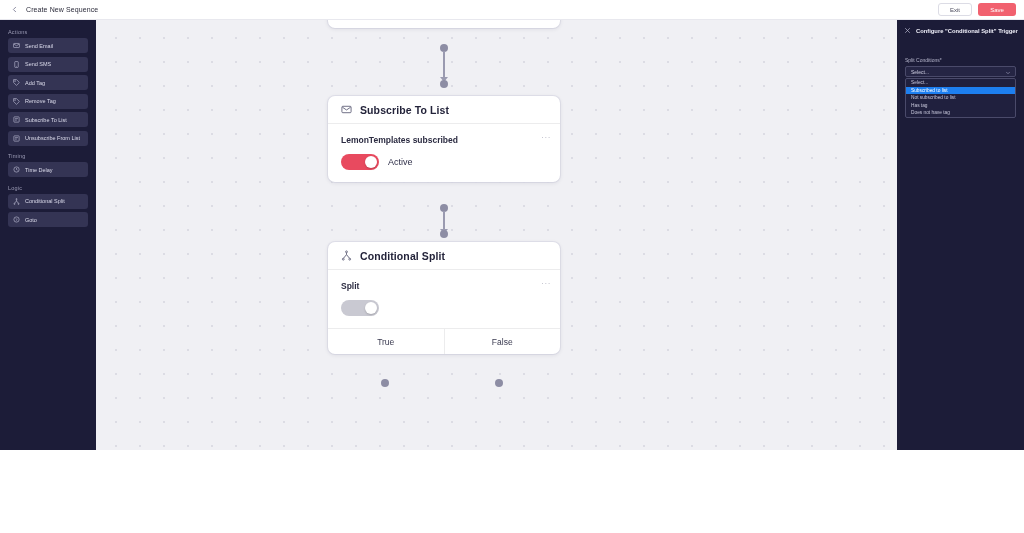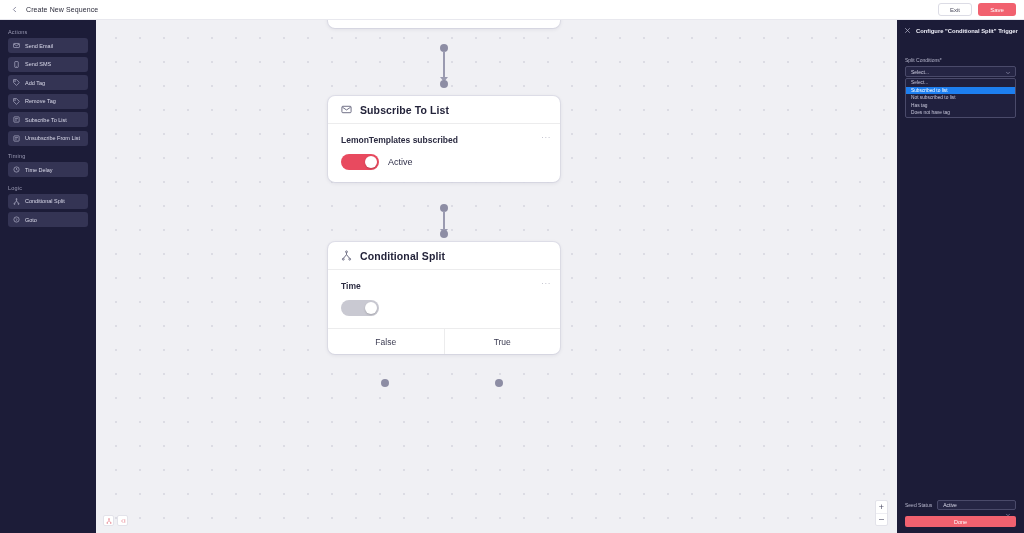--- a/index.html
+++ b/index.html
@@ -2,21 +2,21 @@
 <html><head>
 <meta charset="utf-8">
 <style>
   * { box-sizing: border-box; margin: 0; padding: 0; }
   html, body {
     width: 1024px; height: 533px;
     overflow: hidden;
     font-family: "Liberation Sans", sans-serif;
     background: #ffffff;
   }
-  #app { position: relative; width: 1024px; height: 533px; overflow: hidden; }
+  #app { position: relative; width: 1024px; height: 450px; overflow: hidden; }
 
   
   .topbar {
     position: absolute; top: 0; left: 0; width: 1024px; height: 20px;
     background: #ffffff; border-bottom: 1px solid #e8e8ee;
     display: flex; align-items: center; z-index: 40;
   }
   .back-chevron {
     width: 14px; height: 14px; margin-left: 7px;
     display: flex; align-items: center; justify-content: center;
@@ -366,31 +366,31 @@
               <circle cx="12" cy="4" r="2"></circle>
               <circle cx="5" cy="20" r="2"></circle>
               <circle cx="19" cy="20" r="2"></circle>
               <path d="M12 6v4M12 10 5.8 17.6M12 10l6.2 7.6"></path>
             </svg>
         </span>
         <span class="node-title">Conditional Split</span>
       </div>
       <div class="node-body">
         <span class="dots-menu">···</span>
-        <div class="node-sub">Time</div>
+        <div class="node-sub">Split</div>
         <div class="toggle-row">
           <div class="toggle off">
             <div class="knob"></div>
           </div>
           <span class="toggle-label"></span>
         </div>
       </div>
       <div class="branch-row">
+        <div class="branch">True</div>
         <div class="branch">False</div>
-        <div class="branch">True</div>
       </div>
     </div>
 
     <div class="cdot" style="left:285px; top:359px;"></div>
     <div class="cdot" style="left:399px; top:359px;"></div>
 
     <div class="canvas-tools">
       <div class="ctool">
         <svg width="6" height="6" viewBox="0 0 24 24" fill="none" stroke="currentColor" stroke-width="2.4">
             <circle cx="12" cy="4" r="2"></circle>

